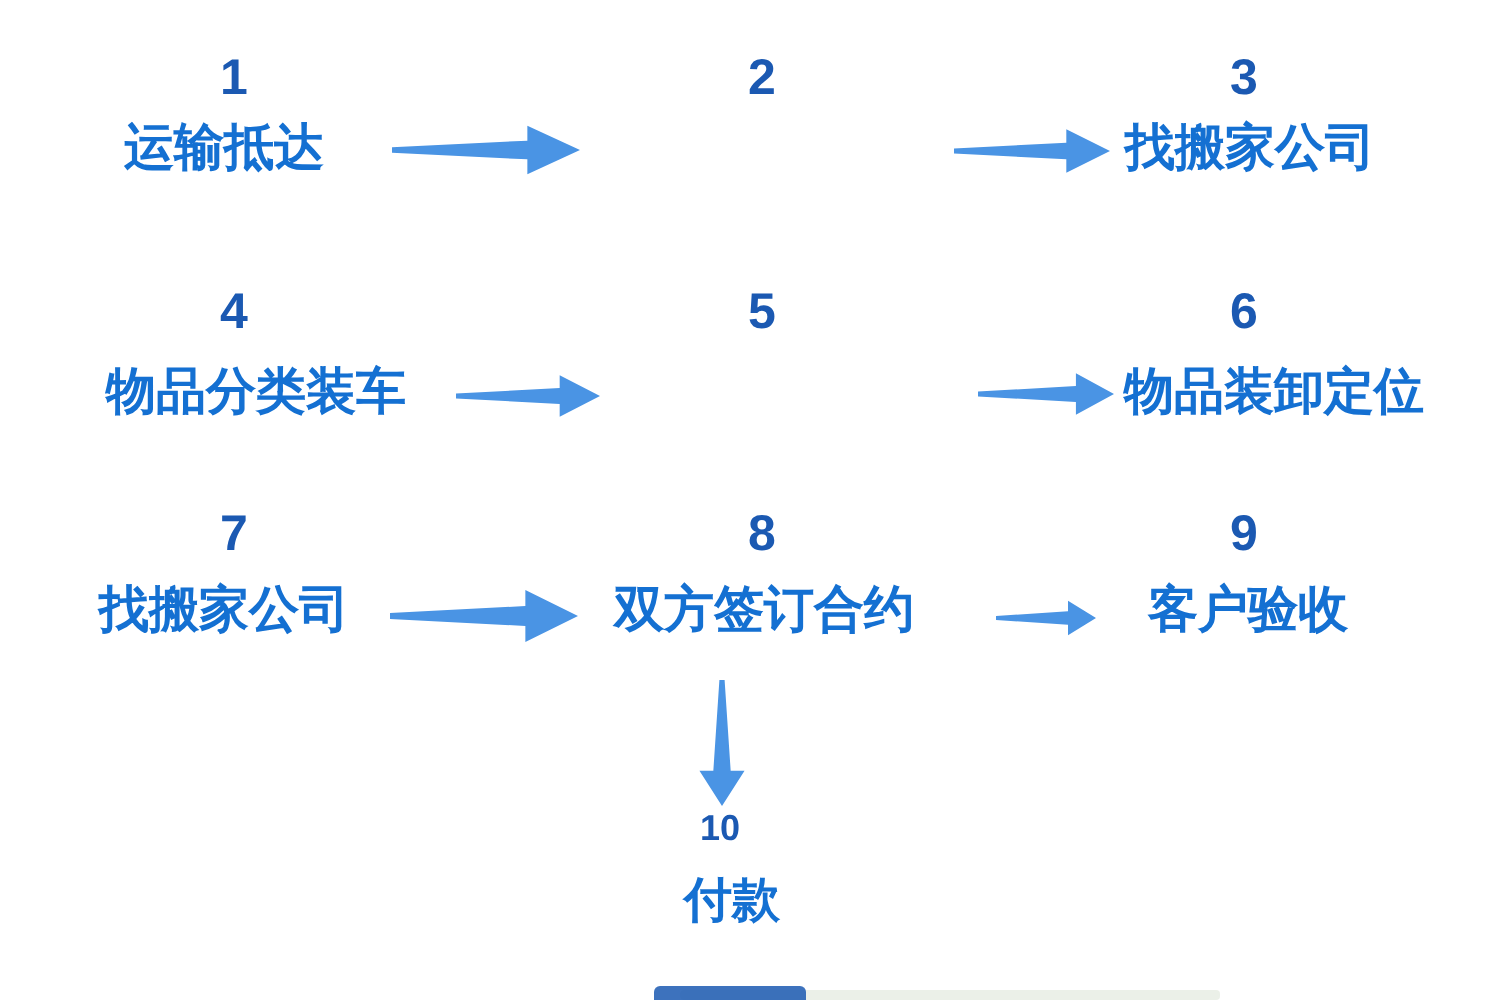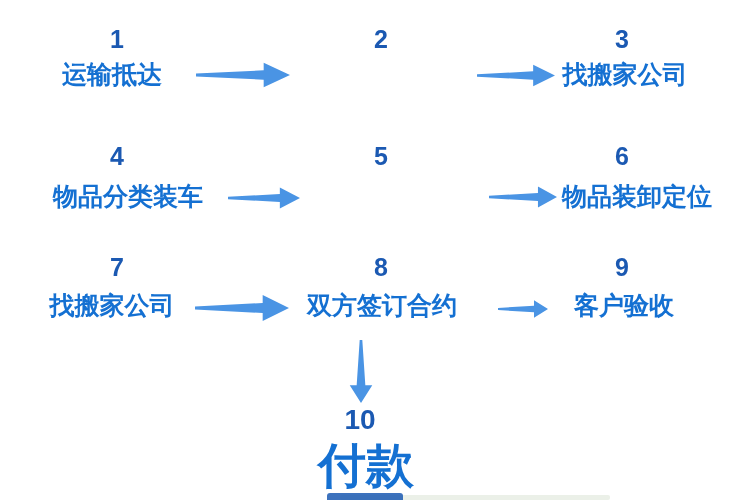--- a/index.html
+++ b/index.html
@@ -29,21 +29,21 @@
     position: absolute;
     transform: translateX(-50%);
     font-size: 25px;
     font-weight: bold;
     color: var(--label, #1470d2);
     white-space: nowrap;
     line-height: 1.2;
     text-align: center;
   }
   .lbl-final {
-    font-size: 48px;
+    font-size: 24px;
   }
   .arrow {
     position: absolute;
   }
   .arrow svg {
     display: block;
     width: 100%;
     height: 100%;
   }
   .arrow polygon {
@@ -134,19 +134,19 @@
 
   <div class="num" style="left:622px; top:254px;">9</div>
   <div class="lbl" style="left:624px; top:290px;">客户验收</div>
 
   <div class="arrow" style="left:348px; top:340px; width:26px; height:63px;">
     <svg viewBox="0 0 30 100" preserveAspectRatio="none">
         <polygon points="13.5,0 10,72 2,72 15,100 28,72 20,72 16.5,0"></polygon>
       </svg>
   </div>
 
-  <div class="num" style="left:360px; top:405px; font-size:28px;">10</div>
+  <div class="num" style="left:360px; top:405px; font-size:18px;">10</div>
   <div class="lbl lbl-final" style="left:366px; top:437px;">付款</div>
 
   <div class="cutoff-tint"></div>
   <div class="cutoff-smudge"></div>
 
 </div>
 
 </body></html>

